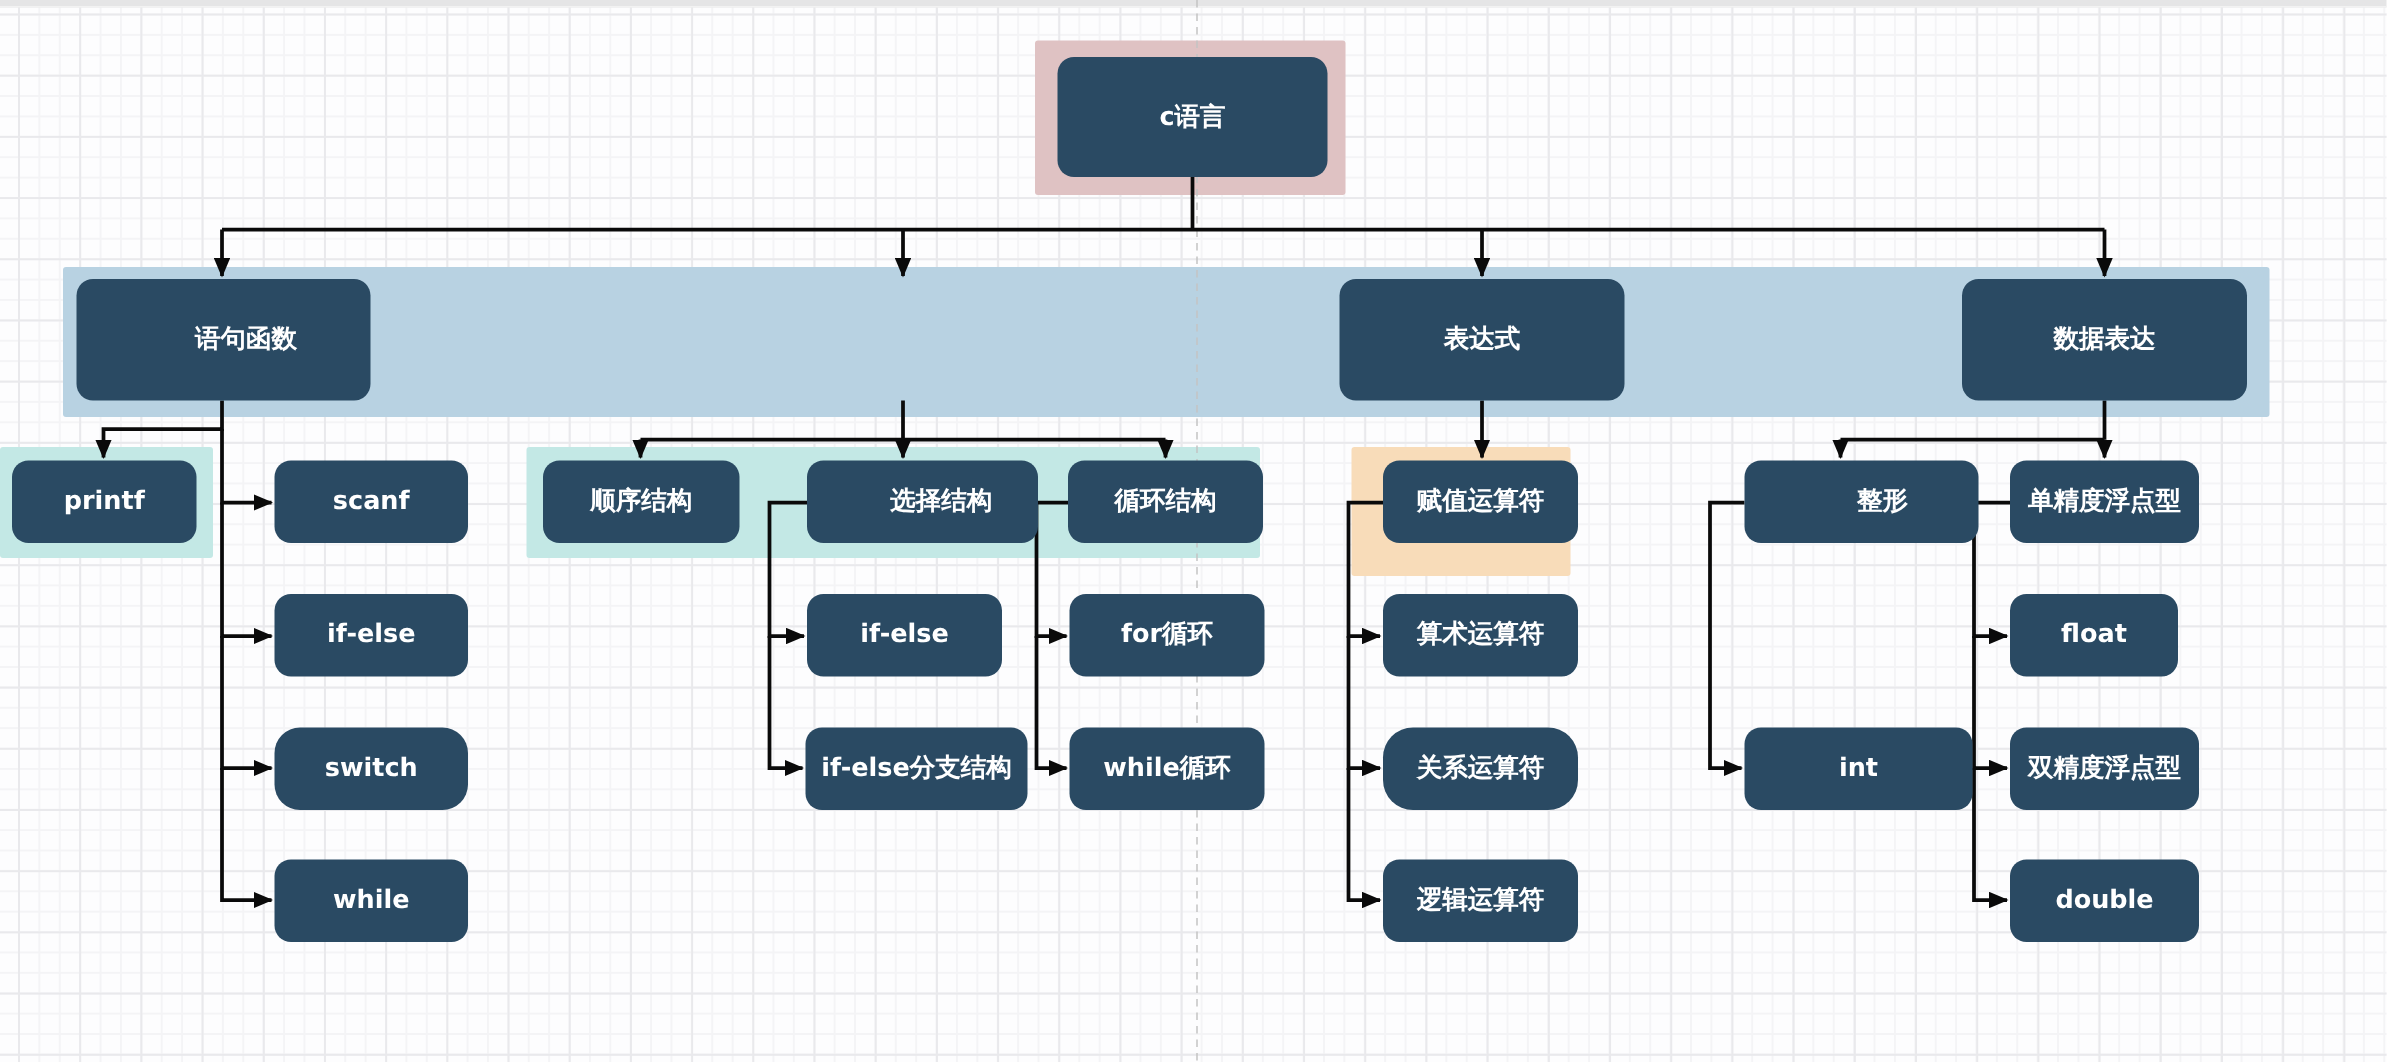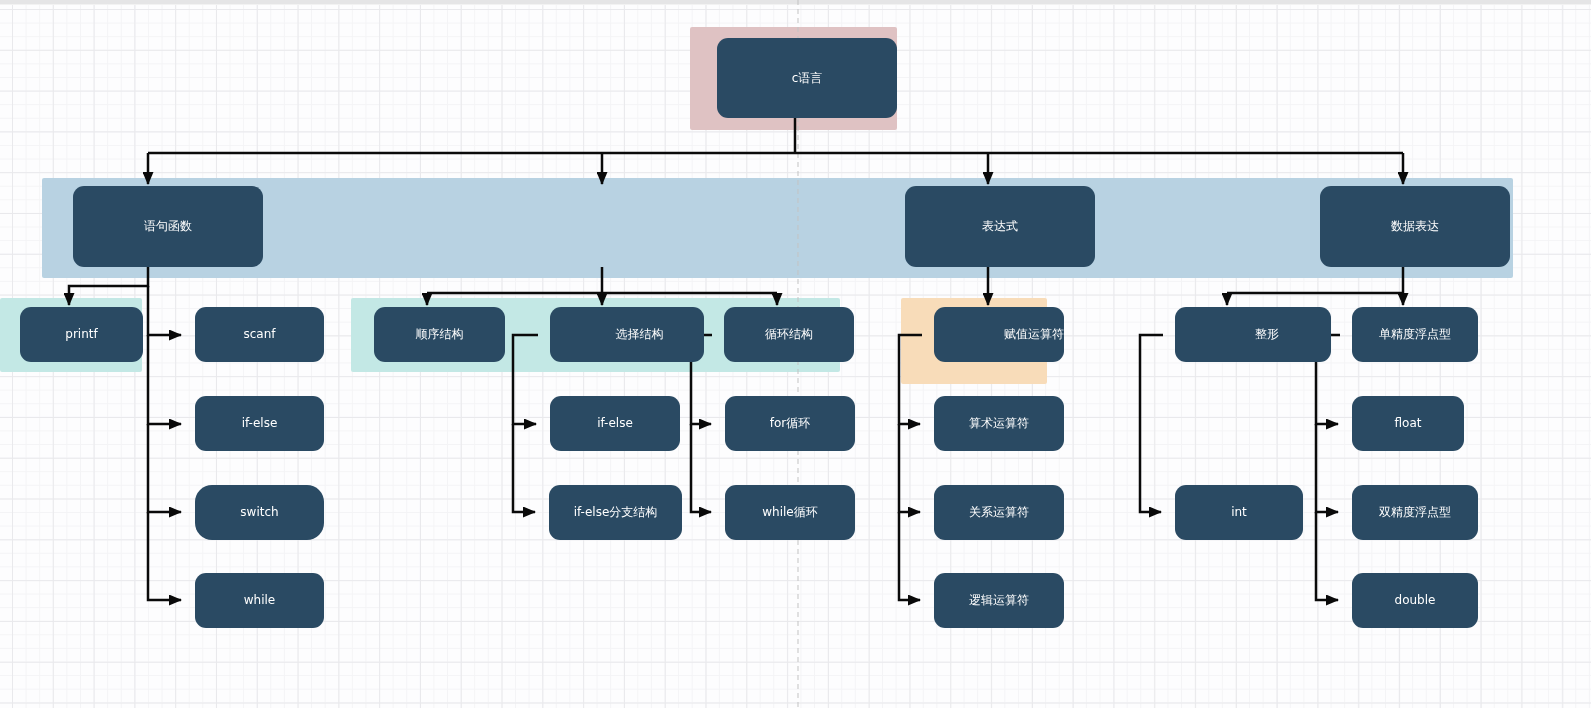--- a/index.html
+++ b/index.html
@@ -19,22 +19,22 @@
     background-size:40.8px 40.8px,40.8px 40.8px,13.6px 13.6px,13.6px 13.6px;
     background-position:12px 9px,12px 9px,12px 9px,12px 9px;
   }
   .top-edge{
     position:absolute;left:0;top:0;width:1591px;height:4px;
     background:#e5e5e6;border-bottom:1px solid #f2f2f2;
   }
   .band{position:absolute;border-radius:2px;}
   .node{
     position:absolute;display:flex;align-items:center;justify-content:center;
-    border-radius:11px;color:#fff;font-weight:normal;font-size:12px;
-    text-align:center;line-height:1.2;cursor:default;margin-left:12px;
+    border-radius:11px;color:#fff;font-weight:bold;font-size:17px;
+    text-align:center;line-height:1.2;cursor:default;
   }
   #connector-layer{position:absolute;left:0;top:0;z-index:3;}
   .band{z-index:1;}
   .node{z-index:4;}
 </style>
 </head>
 <body>
 
 <div id="stage">
   <div class="top-edge"></div>
@@ -79,21 +79,21 @@
       <polyline points="1227,293 1227,305" fill="none" stroke="#0a0a0a" stroke-width="2.5" stroke-linejoin="miter" marker-end="url(#arrow)"></polyline>
       <polyline points="1403,293 1403,305" fill="none" stroke="#0a0a0a" stroke-width="2.5" stroke-linejoin="miter" marker-end="url(#arrow)"></polyline>
       <polyline points="1163,335 1140,335 1140,512 1161,512" fill="none" stroke="#0a0a0a" stroke-width="2.5" stroke-linejoin="miter" marker-end="url(#arrow)"></polyline>
       <polyline points="1340,335 1316,335 1316,424 1338,424" fill="none" stroke="#0a0a0a" stroke-width="2.5" stroke-linejoin="miter" marker-end="url(#arrow)"></polyline>
       <polyline points="1316,424 1316,512 1338,512" fill="none" stroke="#0a0a0a" stroke-width="2.5" stroke-linejoin="miter" marker-end="url(#arrow)"></polyline>
       <polyline points="1316,512 1316,600 1338,600" fill="none" stroke="#0a0a0a" stroke-width="2.5" stroke-linejoin="miter" marker-end="url(#arrow)"></polyline>
     </svg>
     <div class="node" style="left: 705px; top: 38px; width: 180px; height: 80px; background: rgb(42, 74, 99); color: rgb(255, 255, 255);">
       <span>c语言</span>
     </div>
-    <div class="node" style="left: 61px; top: 186px; width: 190px; height: 81px; background: rgb(42, 74, 99); color: rgb(255, 255, 255);">
+    <div class="node" style="left: 51px; top: 186px; width: 166px; height: 81px; background: rgb(42, 74, 99); color: rgb(255, 255, 255); padding-left: 30px;">
       <span>语句函数</span>
     </div>
     <div class="node" style="left: 893px; top: 186px; width: 190px; height: 81px; background: rgb(42, 74, 99); color: rgb(255, 255, 255);">
       <span>表达式</span>
     </div>
     <div class="node" style="left: 1308px; top: 186px; width: 190px; height: 81px; background: rgb(42, 74, 99); color: rgb(255, 255, 255);">
       <span>数据表达</span>
     </div>
     <div class="node" style="left: 8px; top: 307px; width: 123px; height: 55px; background: rgb(42, 74, 99); color: rgb(255, 255, 255);">
       <span>printf</span>
@@ -115,45 +115,45 @@
     </div>
     <div class="node" style="left: 538px; top: 307px; width: 129px; height: 55px; background: rgb(42, 74, 99); color: rgb(255, 255, 255); padding-left: 25px;">
       <span>选择结构</span>
     </div>
     <div class="node" style="left: 712px; top: 307px; width: 130px; height: 55px; background: rgb(42, 74, 99); color: rgb(255, 255, 255);">
       <span>循环结构</span>
     </div>
     <div class="node" style="left: 538px; top: 396px; width: 130px; height: 55px; background: rgb(42, 74, 99); color: rgb(255, 255, 255);">
       <span>if-else</span>
     </div>
-    <div class="node" style="left: 537px; top: 485px; width: 133px; height: 55px; background: rgb(42, 74, 99); color: rgb(255, 255, 255);">
+    <div class="node" style="left: 537px; top: 485px; width: 148px; height: 55px; background: rgb(42, 74, 99); color: rgb(255, 255, 255);">
       <span>if-else分支结构</span>
     </div>
     <div class="node" style="left: 713px; top: 396px; width: 130px; height: 55px; background: rgb(42, 74, 99); color: rgb(255, 255, 255);">
       <span>for循环</span>
     </div>
     <div class="node" style="left: 713px; top: 485px; width: 130px; height: 55px; background: rgb(42, 74, 99); color: rgb(255, 255, 255);">
       <span>while循环</span>
     </div>
-    <div class="node" style="left: 922px; top: 307px; width: 130px; height: 55px; background: rgb(42, 74, 99); color: rgb(255, 255, 255); justify-content: flex-end;">
+    <div class="node" style="left: 922px; top: 307px; width: 130px; height: 55px; background: rgb(42, 74, 99); color: rgb(255, 255, 255);">
       <span>赋值运算符</span>
     </div>
     <div class="node" style="left: 922px; top: 396px; width: 130px; height: 55px; background: rgb(42, 74, 99); color: rgb(255, 255, 255);">
       <span>算术运算符</span>
     </div>
-    <div class="node" style="left: 922px; top: 485px; width: 130px; height: 55px; background: rgb(42, 74, 99); color: rgb(255, 255, 255);">
+    <div class="node" style="left: 922px; top: 485px; width: 130px; height: 55px; background: rgb(42, 74, 99); color: rgb(255, 255, 255); border-radius: 20px;">
       <span>关系运算符</span>
     </div>
     <div class="node" style="left: 922px; top: 573px; width: 130px; height: 55px; background: rgb(42, 74, 99); color: rgb(255, 255, 255);">
       <span>逻辑运算符</span>
     </div>
     <div class="node" style="left: 1163px; top: 307px; width: 128px; height: 55px; background: rgb(42, 74, 99); color: rgb(255, 255, 255); padding-left: 28px;">
       <span>整形</span>
     </div>
-    <div class="node" style="left: 1163px; top: 485px; width: 128px; height: 55px; background: rgb(42, 74, 99); color: rgb(255, 255, 255); justify-content: center;">
+    <div class="node" style="left: 1163px; top: 485px; width: 152px; height: 55px; background: rgb(42, 74, 99); color: rgb(255, 255, 255); justify-content: center;">
       <span>int</span>
     </div>
     <div class="node" style="left: 1340px; top: 307px; width: 126px; height: 55px; background: rgb(42, 74, 99); color: rgb(255, 255, 255);">
       <span>单精度浮点型</span>
     </div>
     <div class="node" style="left: 1340px; top: 396px; width: 112px; height: 55px; background: rgb(42, 74, 99); color: rgb(255, 255, 255);">
       <span>float</span>
     </div>
     <div class="node" style="left: 1340px; top: 485px; width: 126px; height: 55px; background: rgb(42, 74, 99); color: rgb(255, 255, 255);">
       <span>双精度浮点型</span>

